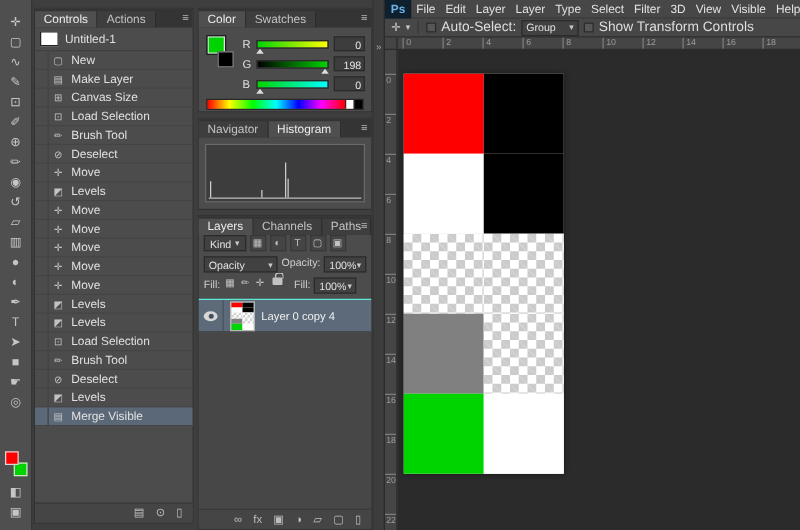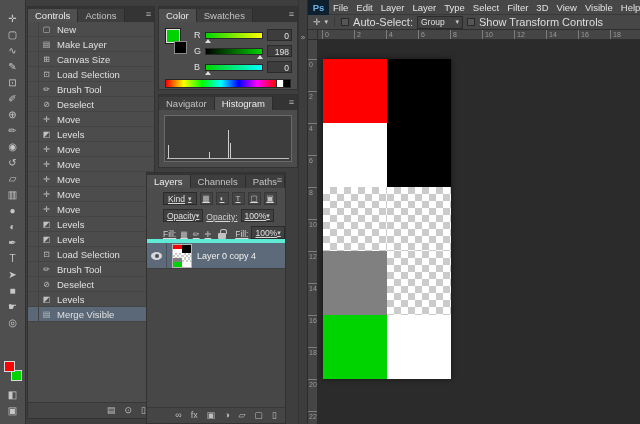--- a/index.html
+++ b/index.html
@@ -51,32 +51,32 @@
   .spec-white{width:7px;background:#fff;border-left:1px solid #282828;flex:none;}
   .spec-black{width:7px;background:#000;border-left:1px solid #282828;flex:none;}
 
   
   #histogram-panel{left:158px;top:94px;width:140px;height:74px;}
   .hist-box{margin:5px;height:48px;border:1px solid #6a6a6a;background:#3d3d3d;position:relative;overflow:hidden;}
   .hist-baseline{position:absolute;bottom:2px;left:2px;right:2px;height:1px;background:#bdbdbd;}
   .spike{position:absolute;bottom:3px;width:1px;background:#cdcdcd;}
 
   
-  #layers-panel{left:146px;top:172px;width:140px;height:252px;}
-  .lp-row{display:flex;align-items:flex-end;gap:3px;padding:0 16px;height:17px;flex:none;text-decoration:underline;}
+  #layers-panel{left:158px;top:172px;width:140px;height:252px;}
+  .lp-row{display:flex;align-items:flex-start;gap:3px;padding:0 4px;height:17px;flex:none;}
   .kind-box{display:flex;align-items:center;gap:3px;background:#414141;border:1px solid #2b2b2b;height:13px;padding:0 4px;font-size:8.5px;color:#e0e0e0;}
   .mini-btn{width:13px;height:13px;background:#454545;border:1px solid #383838;display:flex;align-items:center;justify-content:center;font-size:8px;color:#c2c2c2;flex:none;}
   .select-box{display:flex;align-items:center;justify-content:space-between;background:#414141;border:1px solid #2b2b2b;height:13px;padding:0 3px;font-size:8.5px;color:#e0e0e0;}
   .blend-select{width:60px;}
   .pct-box{width:34px;}
   .lp-label{font-size:8.5px;color:#cfcfcf;white-space:nowrap;}
   .lock-glyph{font-size:8px;color:#c2c2c2;padding:0 1px;}
   .css-lock{position:relative;width:8px;height:6px;background:#c2c2c2;margin-left:3px;border-radius:1px;flex:none;}
   .css-lock::before{content:"";position:absolute;top:-4px;left:1.5px;width:5px;height:4px;border:1px solid #c2c2c2;border-bottom:none;border-radius:2.5px 2.5px 0 0;}
-  .layer-list{background:#474747;border-top:4px solid #5eead4;flex:1;}
+  .layer-list{background:#474747;border-top:1px solid #5eead4;flex:1;}
   .layer-row{height:26px;display:flex;align-items:center;background:#5c6a79;border-bottom:1px solid #3d3d3d;}
   .eye-well{width:20px;height:100%;display:flex;align-items:center;justify-content:center;border-right:1px solid #49525c;flex:none;}
   .eye{width:11px;height:8px;border-radius:50%;background:#d8d8d8;position:relative;}
   .eye::after{content:"";position:absolute;left:3.5px;top:2px;width:4px;height:4px;background:#44505e;border-radius:50%;}
   .layer-thumb{width:18px;height:22px;margin-left:6px;outline:1px solid #b5b5b5;display:grid;grid-template-columns:repeat(2,9px);grid-template-rows:repeat(5,1fr);flex:none;background:#fff;}
   .layer-name{font-size:9px;margin-left:6px;color:#f0f0f0;white-space:nowrap;}
 
   
   #dock-strip{position:absolute;left:298px;top:0;width:10px;height:424px;background:#3d3d3d;border-left:1px solid #343434;border-right:1px solid #2b2b2b;}
   .collapse-icon{display:block;margin:34px auto 0;font-size:8px;color:#aaa;text-align:center;line-height:1;}
@@ -162,20 +162,24 @@
 
 <div id="history-panel" class="panel">
   <div class="panel-tabs">
 
       <span class="tab active">Controls</span>
 
       <span class="tab">Actions</span>
 
     <span class="panel-menu">≡</span>
   </div>
+  <div class="snapshot-row">
+    <span class="snapshot-thumb"></span>
+    <span class="snapshot-label">Untitled-1</span>
+  </div>
 
     <div class="h-item">
       <span class="h-well"></span>
       <span class="h-icon">▢</span>
       <span class="h-label">New</span>
     </div>
 
     <div class="h-item">
       <span class="h-well"></span>
       <span class="h-icon">▤</span>

